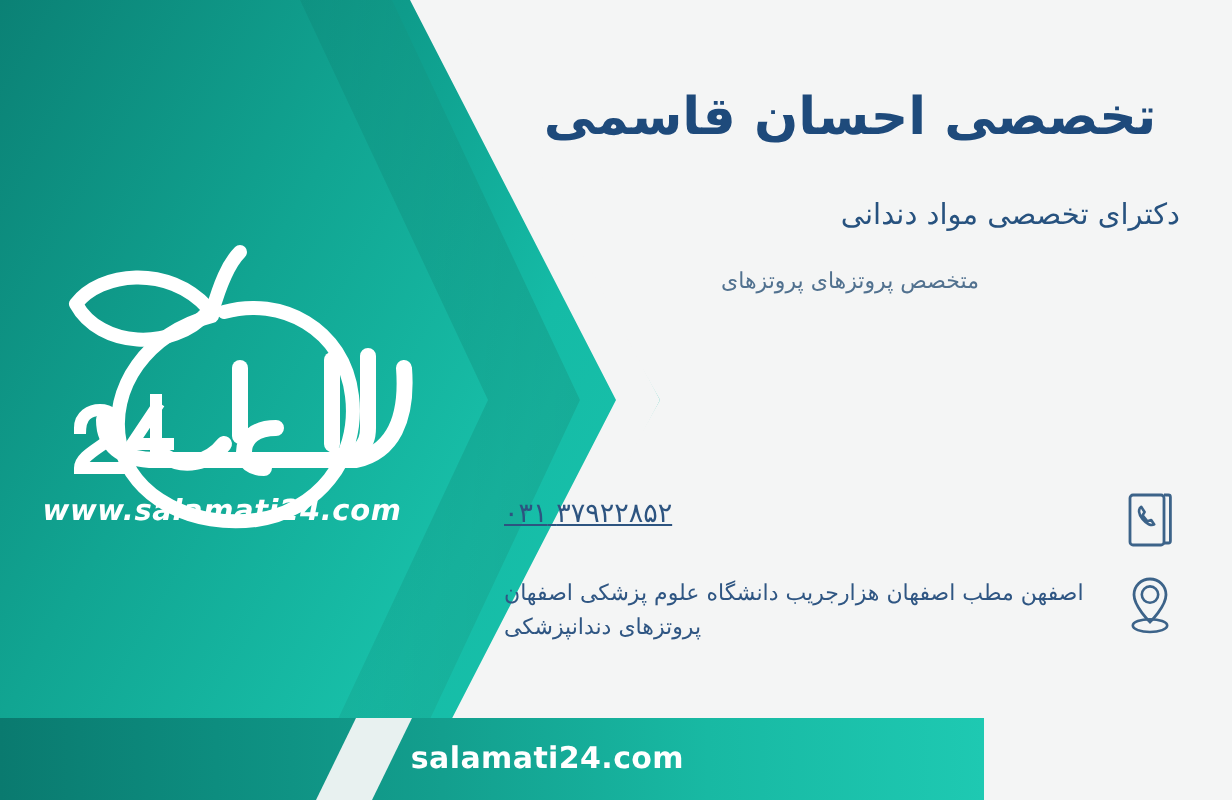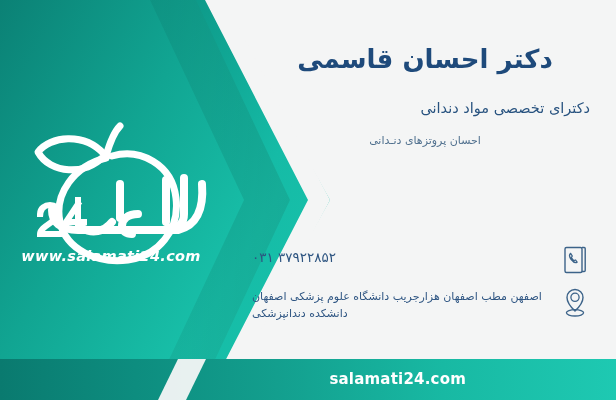--- a/index.html
+++ b/index.html
@@ -72,21 +72,21 @@
       linear-gradient(to right, rgba(0,0,0,0) 0%, rgba(0,0,0,0.22) 100%);
     clip-path: polygon(150px 0, 196px 0, 290px 200px, 196px 400px, 150px 400px, 244px 200px);
     opacity: .55;
   }
 
   
   .bottom-bar {
     position: absolute;
     left: 0;
     bottom: 0;
-    width: 616px;
+    width: 492px;
     height: 41px;
     background: linear-gradient(to right, #0a7a6f 0%, #0d8d7f 22%, #139f8e 45%, #18b9a3 72%, #1ec9b2 100%);
   }
   .bottom-bar .site {
     position: absolute;
     right: 150px;
     top: 11px;
     color: #ffffff;
     font-size: 15px;
     font-weight: bold;
@@ -198,20 +198,21 @@
   }
   .row.addr .txt {
     font-size: 11px;
     color: #2f5683;
     line-height: 1.55;
     text-align: left;
   }
   .phone-num {
     letter-spacing: .6px;
     font-weight: normal;
+    text-decoration: underline;
   }
 </style>
 </head>
 <body>
 
 <div class="card">
 
   <div class="teal-layer">
     <div class="teal-back"></div>
     <div class="teal-gap"></div>
@@ -246,25 +247,25 @@
 
       <g fill="none" stroke="#ffffff" stroke-width="6" stroke-linecap="square">
         <path d="M24 96 c0 -6 5 -9 10 -9 5 0 9 3 9 8 0 8 -19 13 -19 21 l20 0"></path>
         <path d="M62 86 l-12 18 18 0 M62 82 l0 30"></path>
       </g>
     </svg>
   </div>
 
   <div class="logo-url">www.salamati24.com</div>
 
-  <div class="name">دکتر احسان  قاسمی</div>
+  <div class="name">تخصصی احسان  قاسمی</div>
 
   <div class="degree">دکترای تخصصی مواد دندانی</div>
 
-  <div class="specialty">احسان پروتزهای دنـدانی</div>
+  <div class="specialty">متخصص پروتزهای پروتزهای</div>
 
   <div class="contact">
 
     <div class="row phone">
       <div class="ico">
         <svg width="26" height="30" viewBox="0 0 26 30" xmlns="http://www.w3.org/2000/svg">
           <rect x="3" y="2.5" width="17" height="25" rx="1.5" fill="none" stroke="#3c6389" stroke-width="1.4"></rect>
           <path d="M20 2.5 h2.2 a1 1 0 0 1 1 1 v22 a1 1 0 0 1 -1 1 H20" fill="none" stroke="#3c6389" stroke-width="1.4"></path>
           <path d="M8.6 8.4 c-1.6 1.1 -1.4 3.6 .6 6.1 2 2.5 4.4 3.6 5.9 2.7
                    l-1.5 -2.2 -1.9 .6 -2.4 -3 1 -1.6 z" fill="none" stroke="#3c6389" stroke-width="1.3" stroke-linejoin="round"></path>
@@ -277,21 +278,21 @@
       <div class="ico">
         <svg width="30" height="34" viewBox="0 0 30 34" xmlns="http://www.w3.org/2000/svg">
           <path d="M15 3.5 c-4.4 0 -8 3.5 -8 7.9 0 5.9 8 13.6 8 13.6 s8 -7.7 8 -13.6
                    c0 -4.4 -3.6 -7.9 -8 -7.9 z" fill="none" stroke="#3c6389" stroke-width="1.4"></path>
           <circle cx="15" cy="11.3" r="4.1" fill="none" stroke="#3c6389" stroke-width="1.3"></circle>
           <ellipse cx="15" cy="26.8" rx="8.6" ry="3.2" fill="none" stroke="#3c6389" stroke-width="1.3"></ellipse>
         </svg>
       </div>
       <div class="txt">
         <div>اصفهن مطب اصفهان  هزارجریب دانشگاه علوم پزشکی اصفهان</div>
-        <div>دانشکده دندانپزشکی</div>
+        <div>پروتزهای دندانپزشکی</div>
       </div>
     </div>
 
   </div>
 
   <div class="bottom-bar">
     <div class="site">salamati24.com</div>
   </div>
   <div class="bar-chevron"></div>
 

